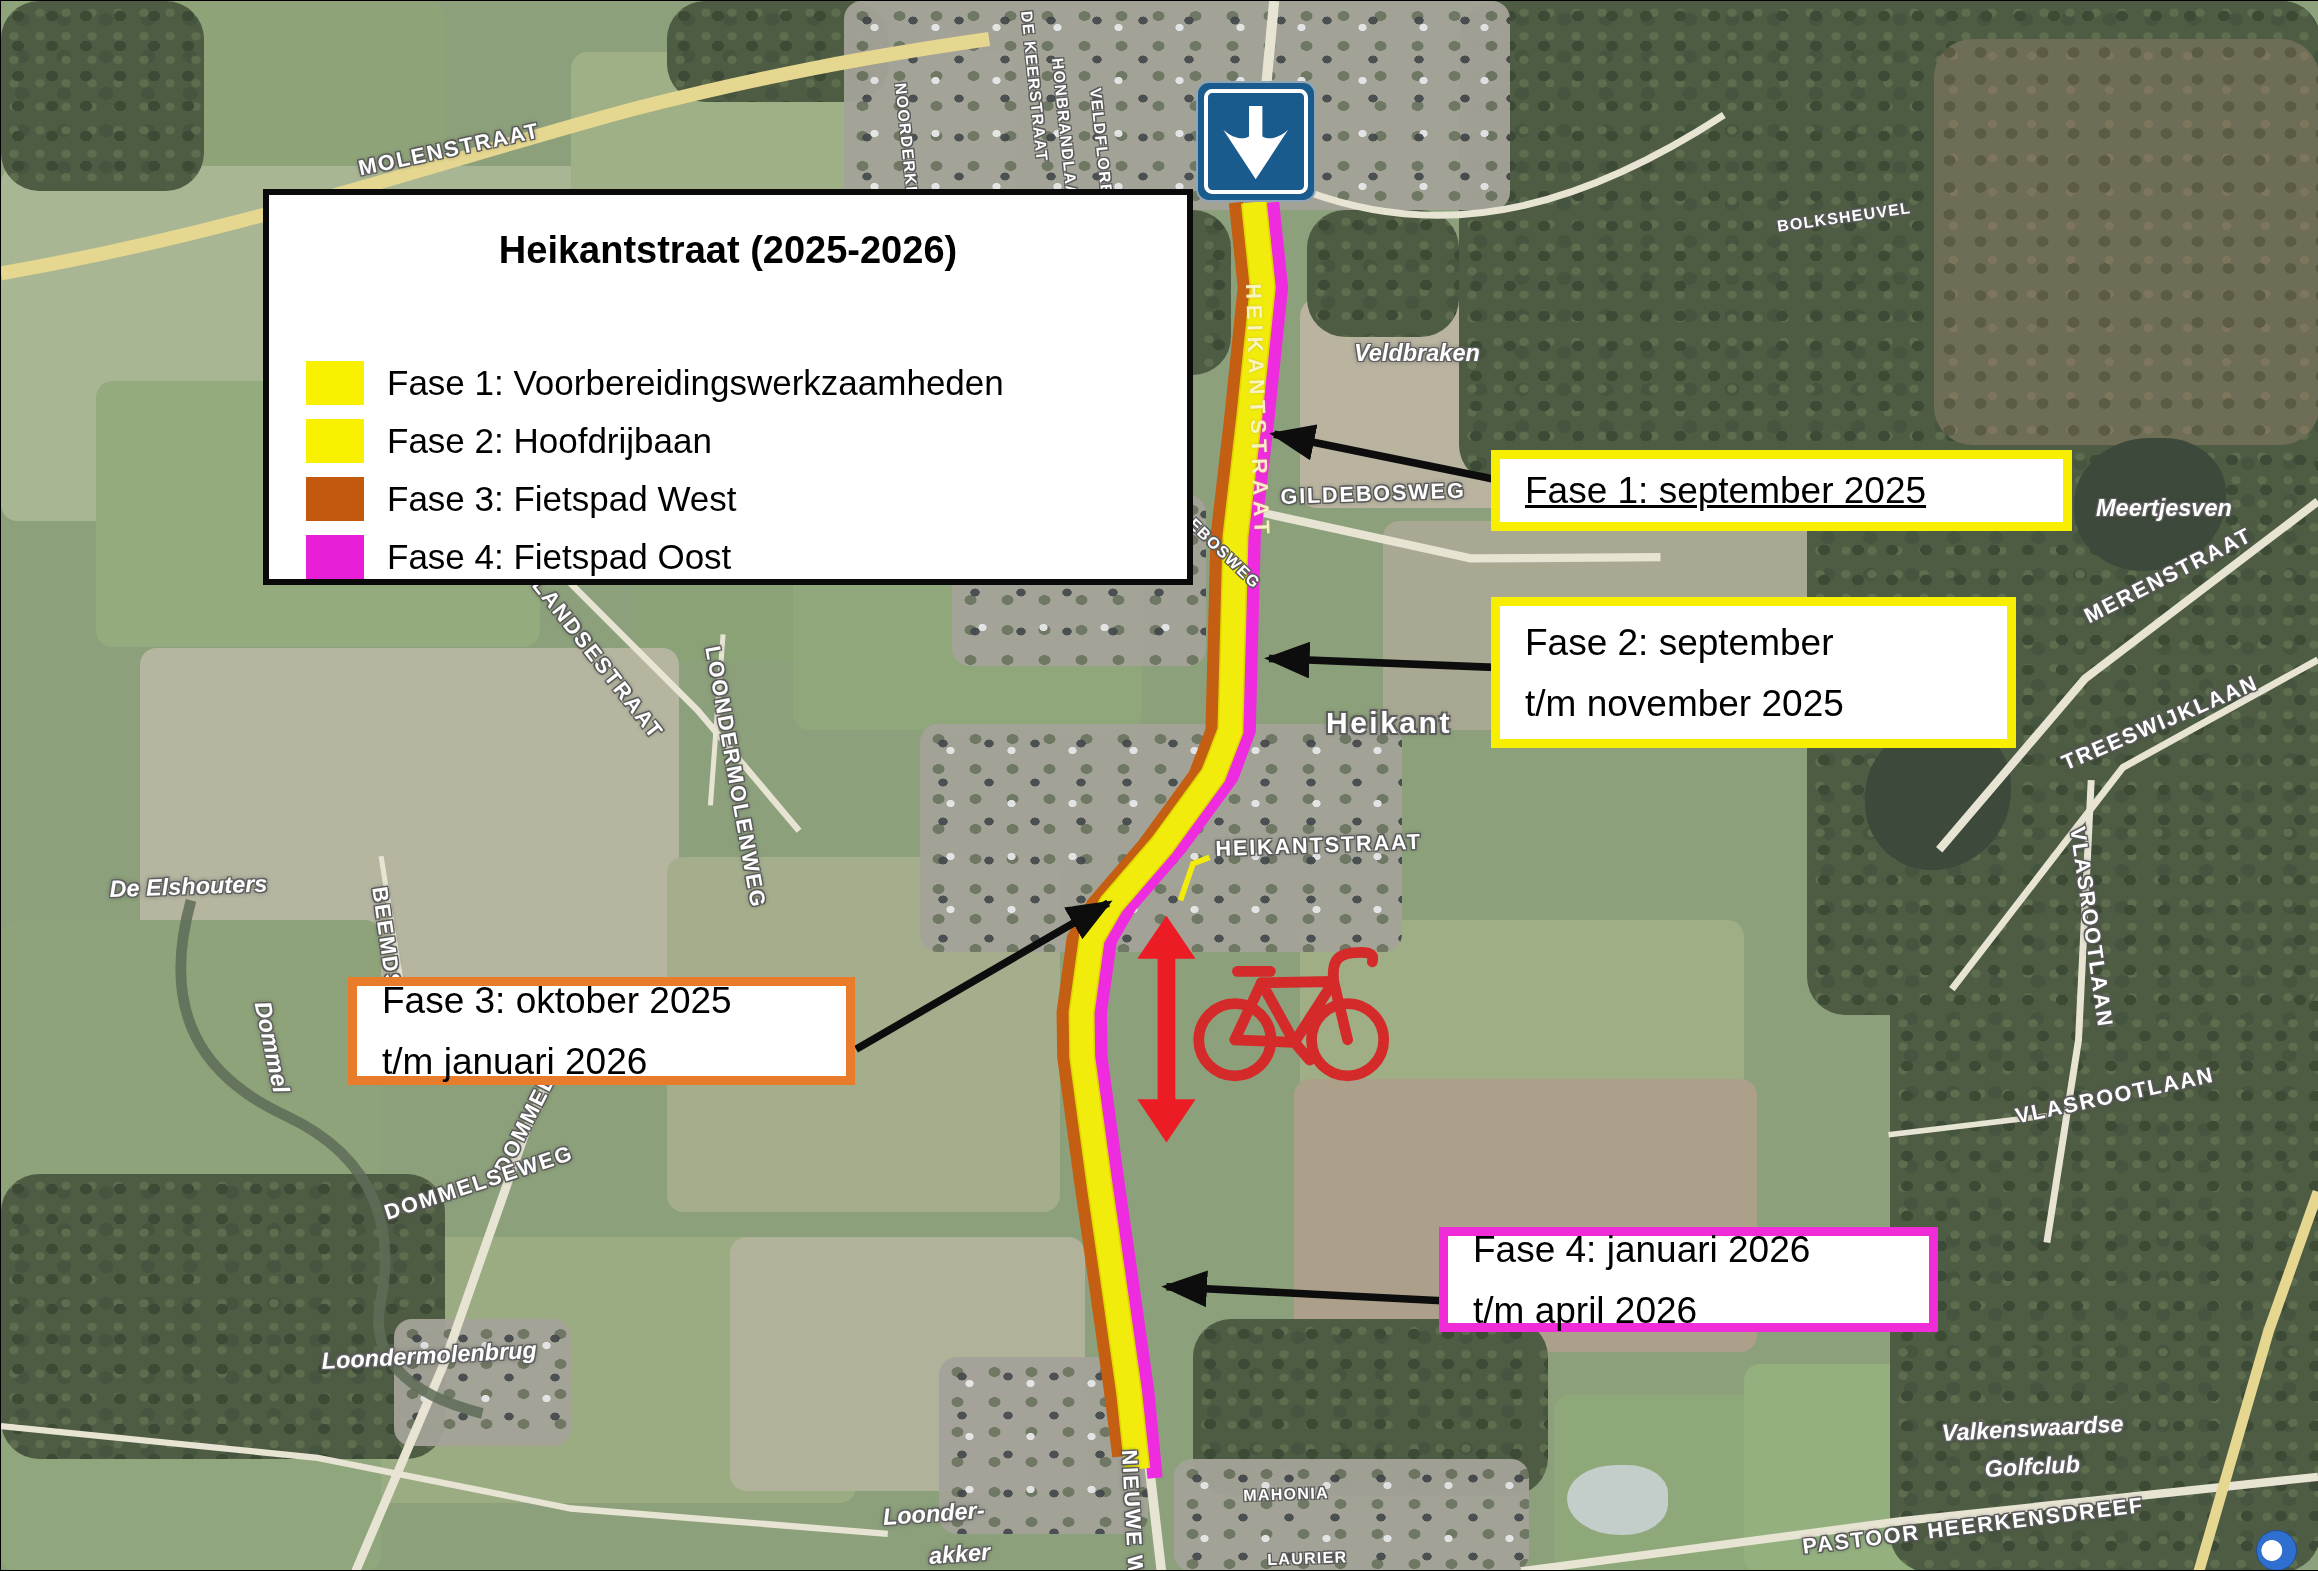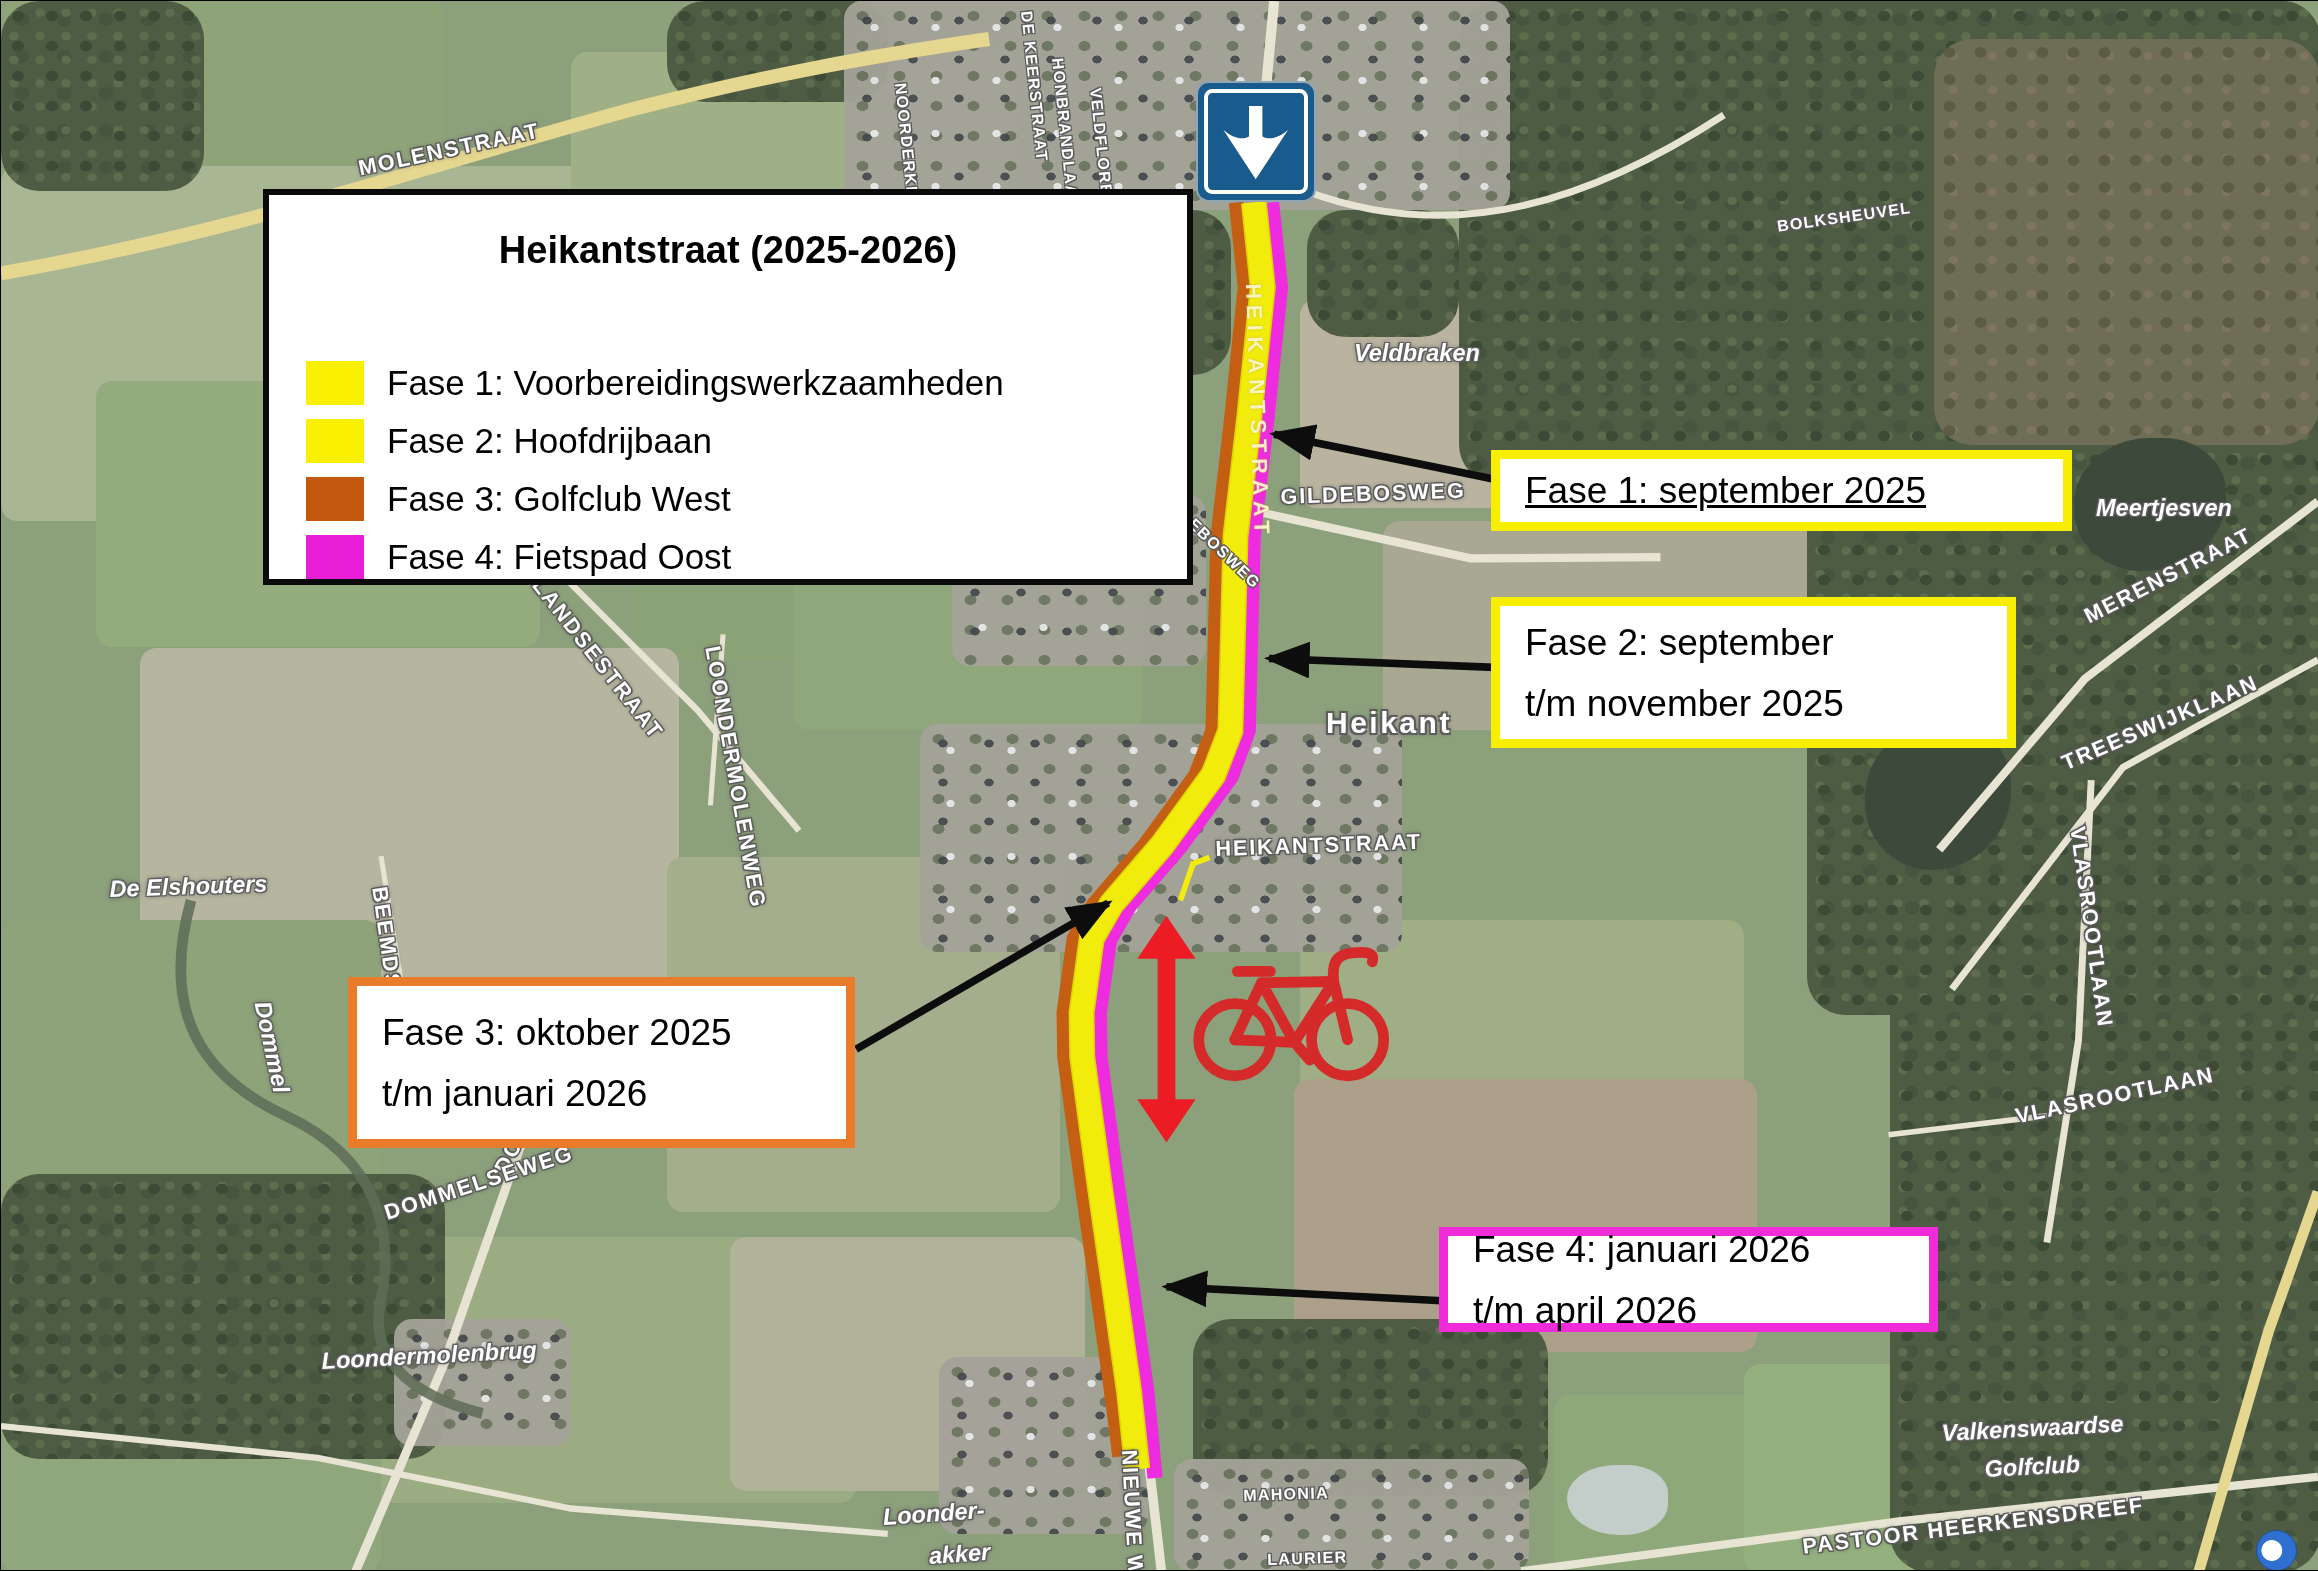--- a/index.html
+++ b/index.html
@@ -47,21 +47,21 @@
   .legend-items{margin:88px 0 0 37px;}
   .legend-row{display:flex;align-items:center;height:46px;margin-bottom:12px;}
   .swatch{width:58px;height:44px;margin-right:23px;flex:none;}
   .legend-label{font-size:35px;}
   .callout{position:absolute;background:#fff;border:9px solid #000;box-sizing:border-box;
            z-index:60;color:#000;display:flex;flex-direction:column;justify-content:center;
            padding-left:25px;}
   .callout-line{font-size:37px;line-height:61px;white-space:nowrap;}
   .c0{left:1490px;top:449px;width:581px;height:81px;}
   .c1{left:1490px;top:596px;width:525px;height:151px;}
-  .c2{left:347px;top:976px;width:507px;height:171px;}
+  .c2{left:347px;top:976px;width:507px;height:108px;}
   .c3{left:1438px;top:1226px;width:499px;height:105px;}
   svg.layer{pointer-events:none;}
   .z10{z-index:10}.z20{z-index:20}.z30{z-index:30}.z40{z-index:40}.z55{z-index:55}
   .marker-dot{position:absolute;left:2255px;top:1529px;width:39px;height:39px;border-radius:50%;
      background:radial-gradient(circle at 38% 50%, #fff 0 10px, #2e6fd0 10.8px 100%);
      border:1.9px solid #1d4f9c;z-index:22;}
 </style>
 </head>
 <body>
 
@@ -214,21 +214,21 @@
         <div class="legend-row">
           <span class="swatch" style="background: rgb(249, 240, 0);"></span>
           <span class="legend-label">Fase 1: Voorbereidingswerkzaamheden</span>
         </div>
         <div class="legend-row">
           <span class="swatch" style="background: rgb(249, 240, 0);"></span>
           <span class="legend-label">Fase 2: Hoofdrijbaan</span>
         </div>
         <div class="legend-row">
           <span class="swatch" style="background: rgb(194, 89, 15);"></span>
-          <span class="legend-label">Fase 3: Golfclub West</span>
+          <span class="legend-label">Fase 3: Fietspad West</span>
         </div>
         <div class="legend-row">
           <span class="swatch" style="background: rgb(233, 31, 216);"></span>
           <span class="legend-label">Fase 4: Fietspad Oost</span>
         </div>
       </div>
   </div>
 
   <div class="callout c0" style="border-color: rgb(248, 238, 0); text-decoration: underline;">
       <div class="callout-lines">

